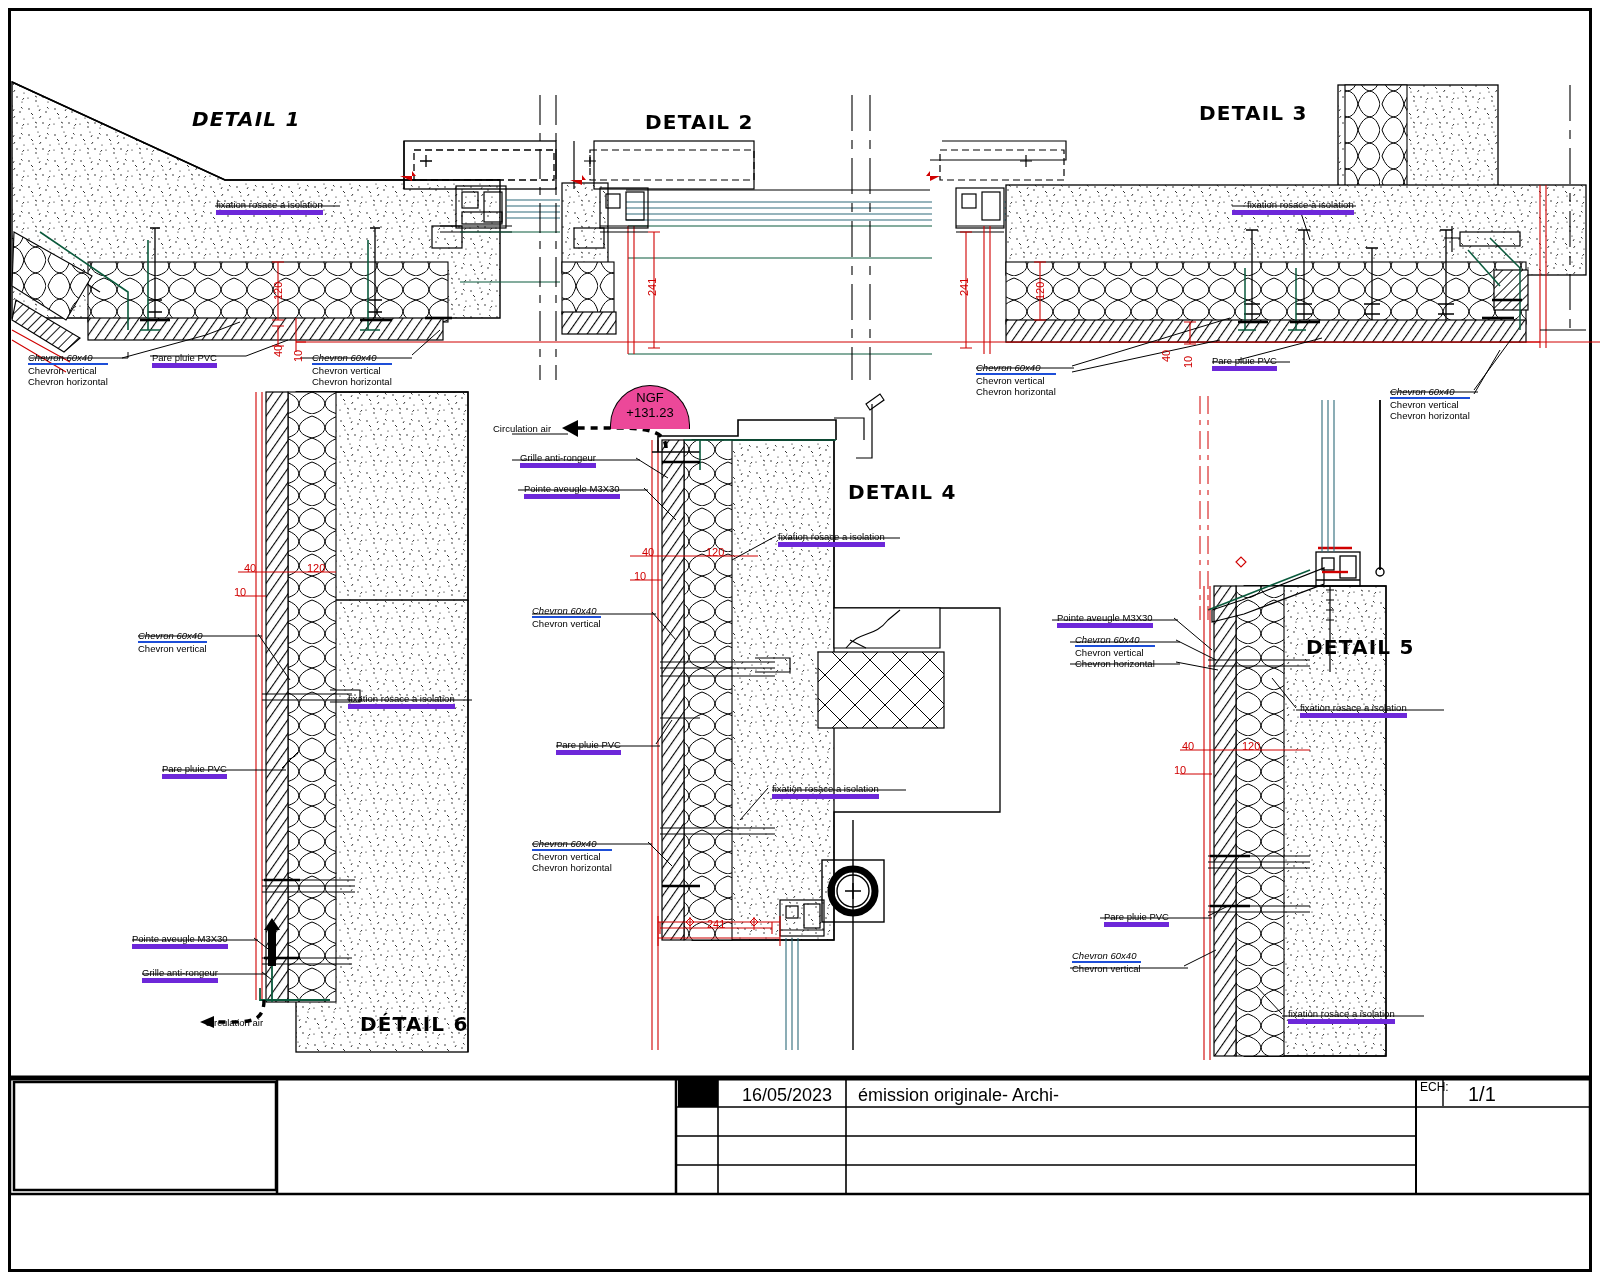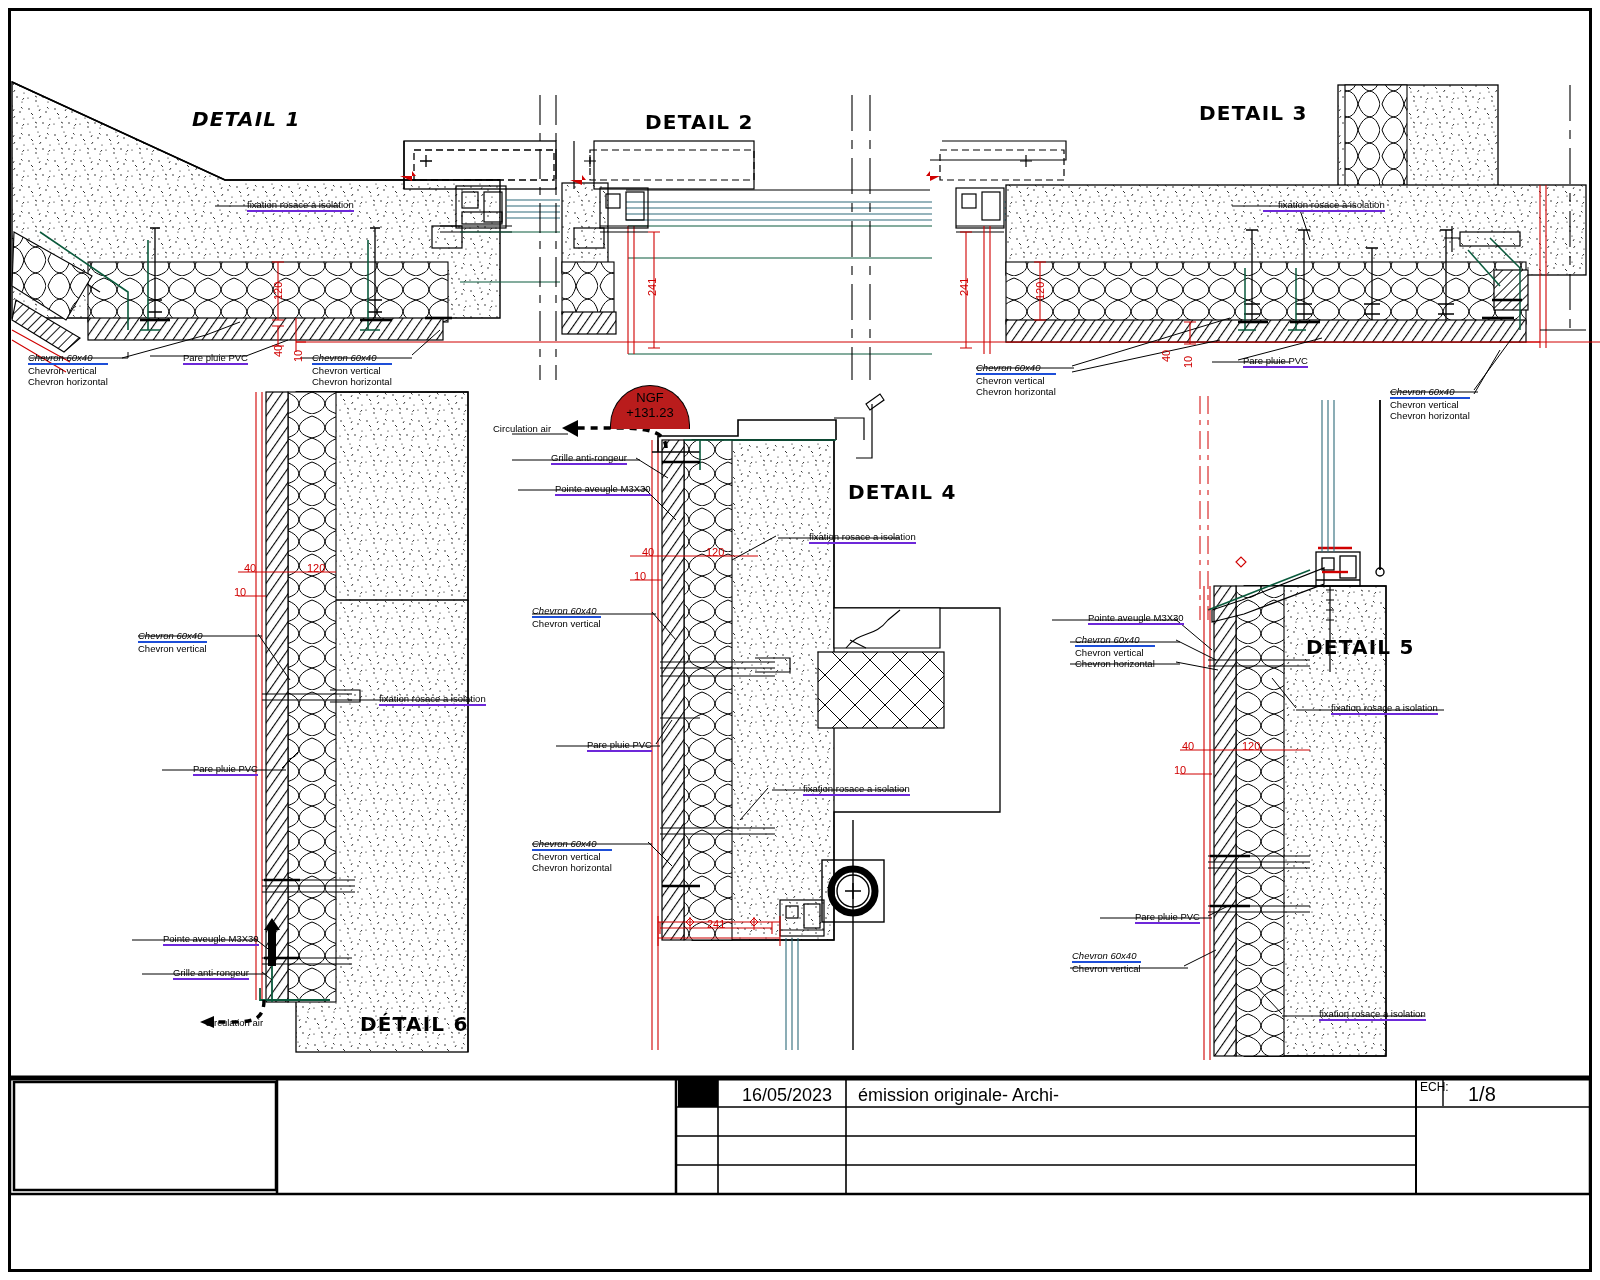--- a/index.html
+++ b/index.html
@@ -29,34 +29,34 @@
     white-space:nowrap;
   }
   
   .anno{
     position:absolute; font-family:"Liberation Sans", sans-serif;
     font-size:9.5px; color:#000; white-space:nowrap; line-height:11px;
   }
   .anno.u span{ display:block; }
   .anno.u span:first-child{ border-bottom:2px solid #1d4ed8;font-style:italic; }
   .anno-1{ position:absolute; font-size:9.5px; color:#000; white-space:nowrap;
-           border-bottom:2px solid #6d28d9; line-height:11px;margin-left:31px; }
+           border-bottom:5px solid #6d28d9; line-height:11px; }
   
   .dim{
     position:absolute; color:#d00000; font-size:11px;
     font-family:"Liberation Sans", sans-serif; white-space:nowrap;
   }
   .dim.v{ transform-origin:0 0; transform:rotate(-90deg); }
   
   svg.layer{ position:absolute; left:0; top:0; width:1600px; height:1280px; pointer-events:none; }
   .ngf{
     position:absolute; width:80px; height:44px; border:1.3px solid #000;
     border-bottom:none; border-radius:40px 40px 0 0; box-sizing:border-box;
     text-align:center; font-size:13px; line-height:15px; padding-top:4px;
-    font-family:"Liberation Sans", sans-serif; color:#000; background:#b91c1c;
+    font-family:"Liberation Sans", sans-serif; color:#000; background:#ec4899;
   }
   .ngf b{ font-weight:normal; display:block; font-size:13px; }
 </style>
 </head>
 <body>
 
 <div id="sheet">
 
   <div class="frame-outer"></div>
 
@@ -663,15 +663,15 @@
       <path d="M1416 1107 L1590 1107" stroke-width="1.6"></path>
 
       <rect x="678" y="1080" width="40" height="27" fill="#000" stroke="none"></rect>
     </g>
   </svg>
 
 
   <div class="tb-text" style="left:742px; top:1085px; font-size:18px;">16/05/2023</div>
   <div class="tb-text" style="left:858px; top:1085px; font-size:18px;">émission originale- Archi-</div>
   <div class="tb-text" style="left:1420px; top:1080px; font-size:12px;">ECH:</div>
-  <div class="tb-text" style="left:1468px; top:1083px; font-size:20px;">1/8</div>
+  <div class="tb-text" style="left:1468px; top:1083px; font-size:20px;">1/1</div>
 
 </div>
 
 </body></html>

